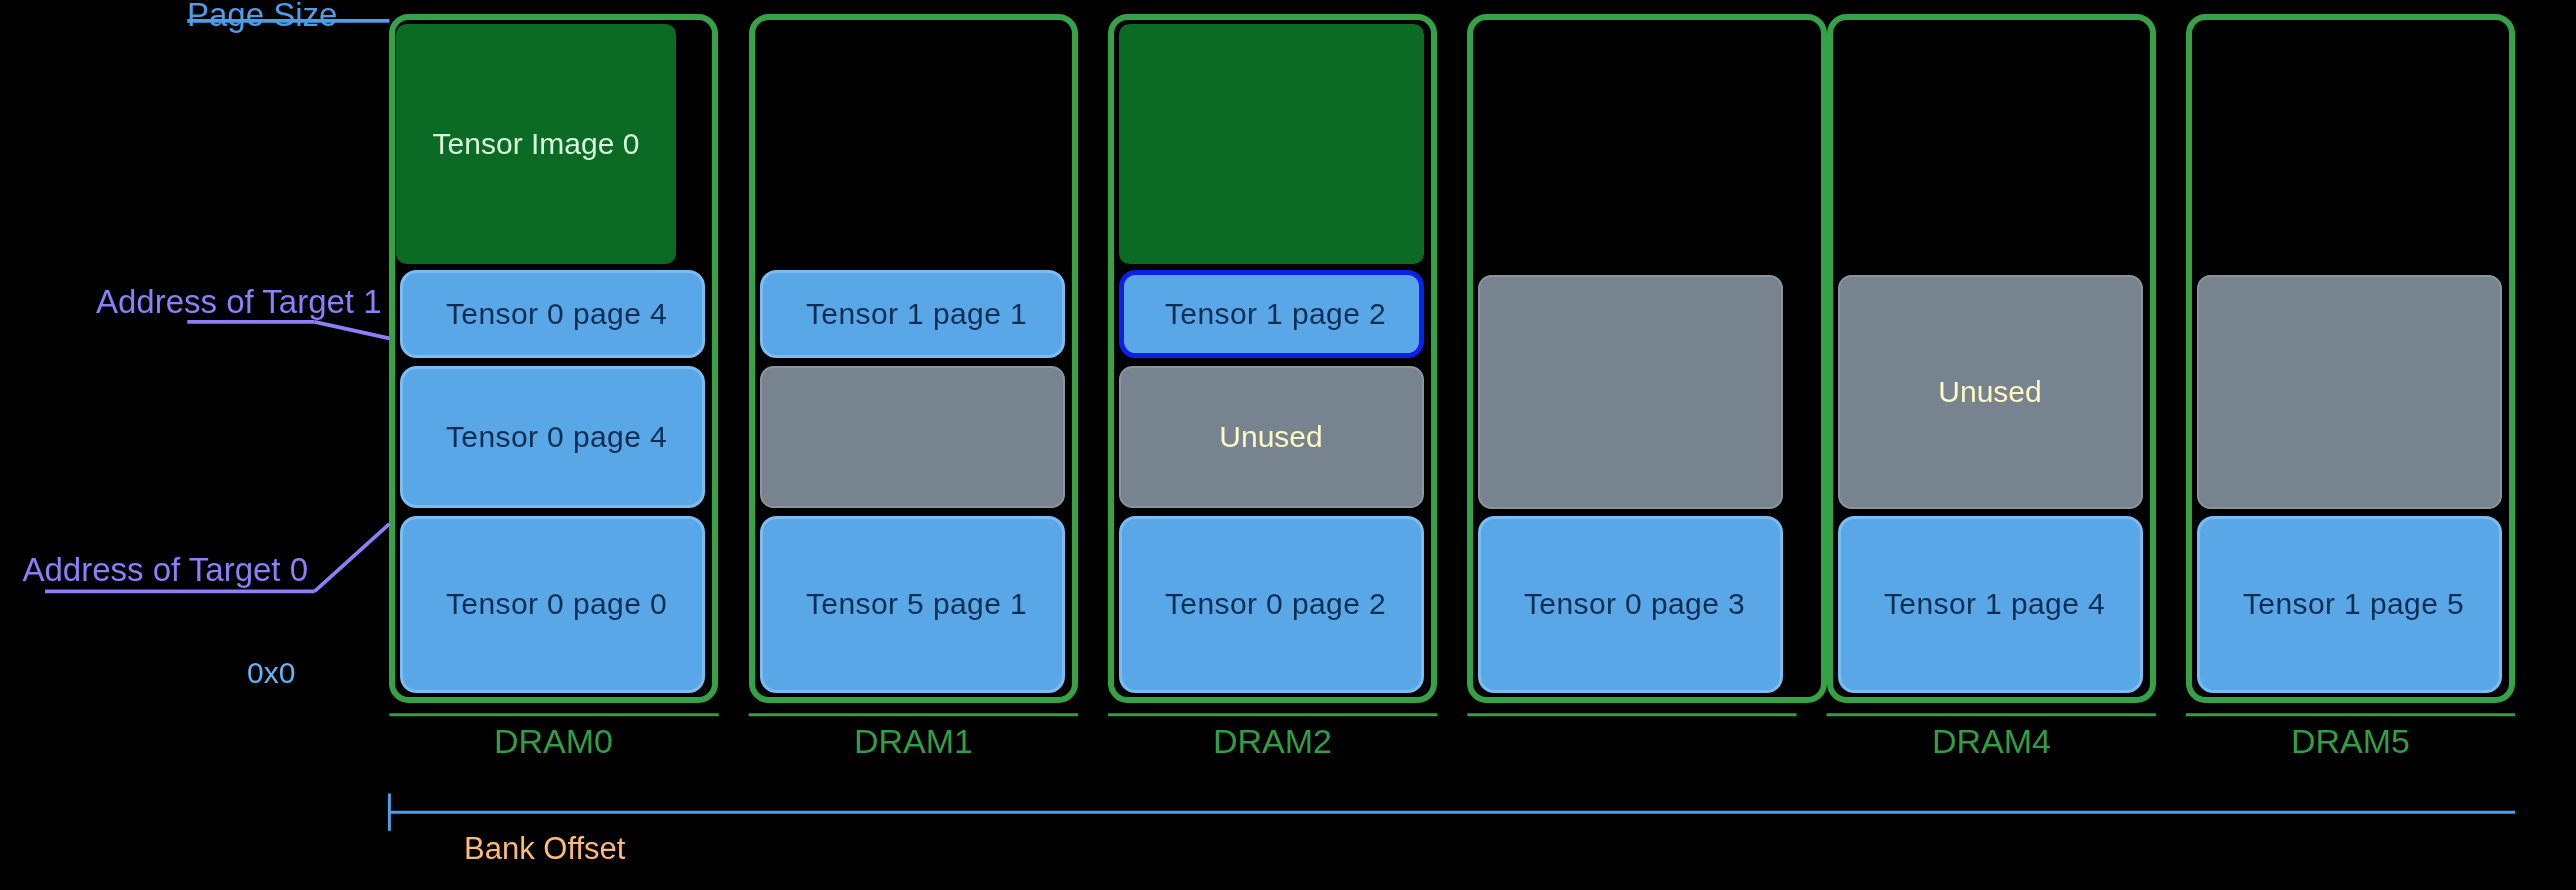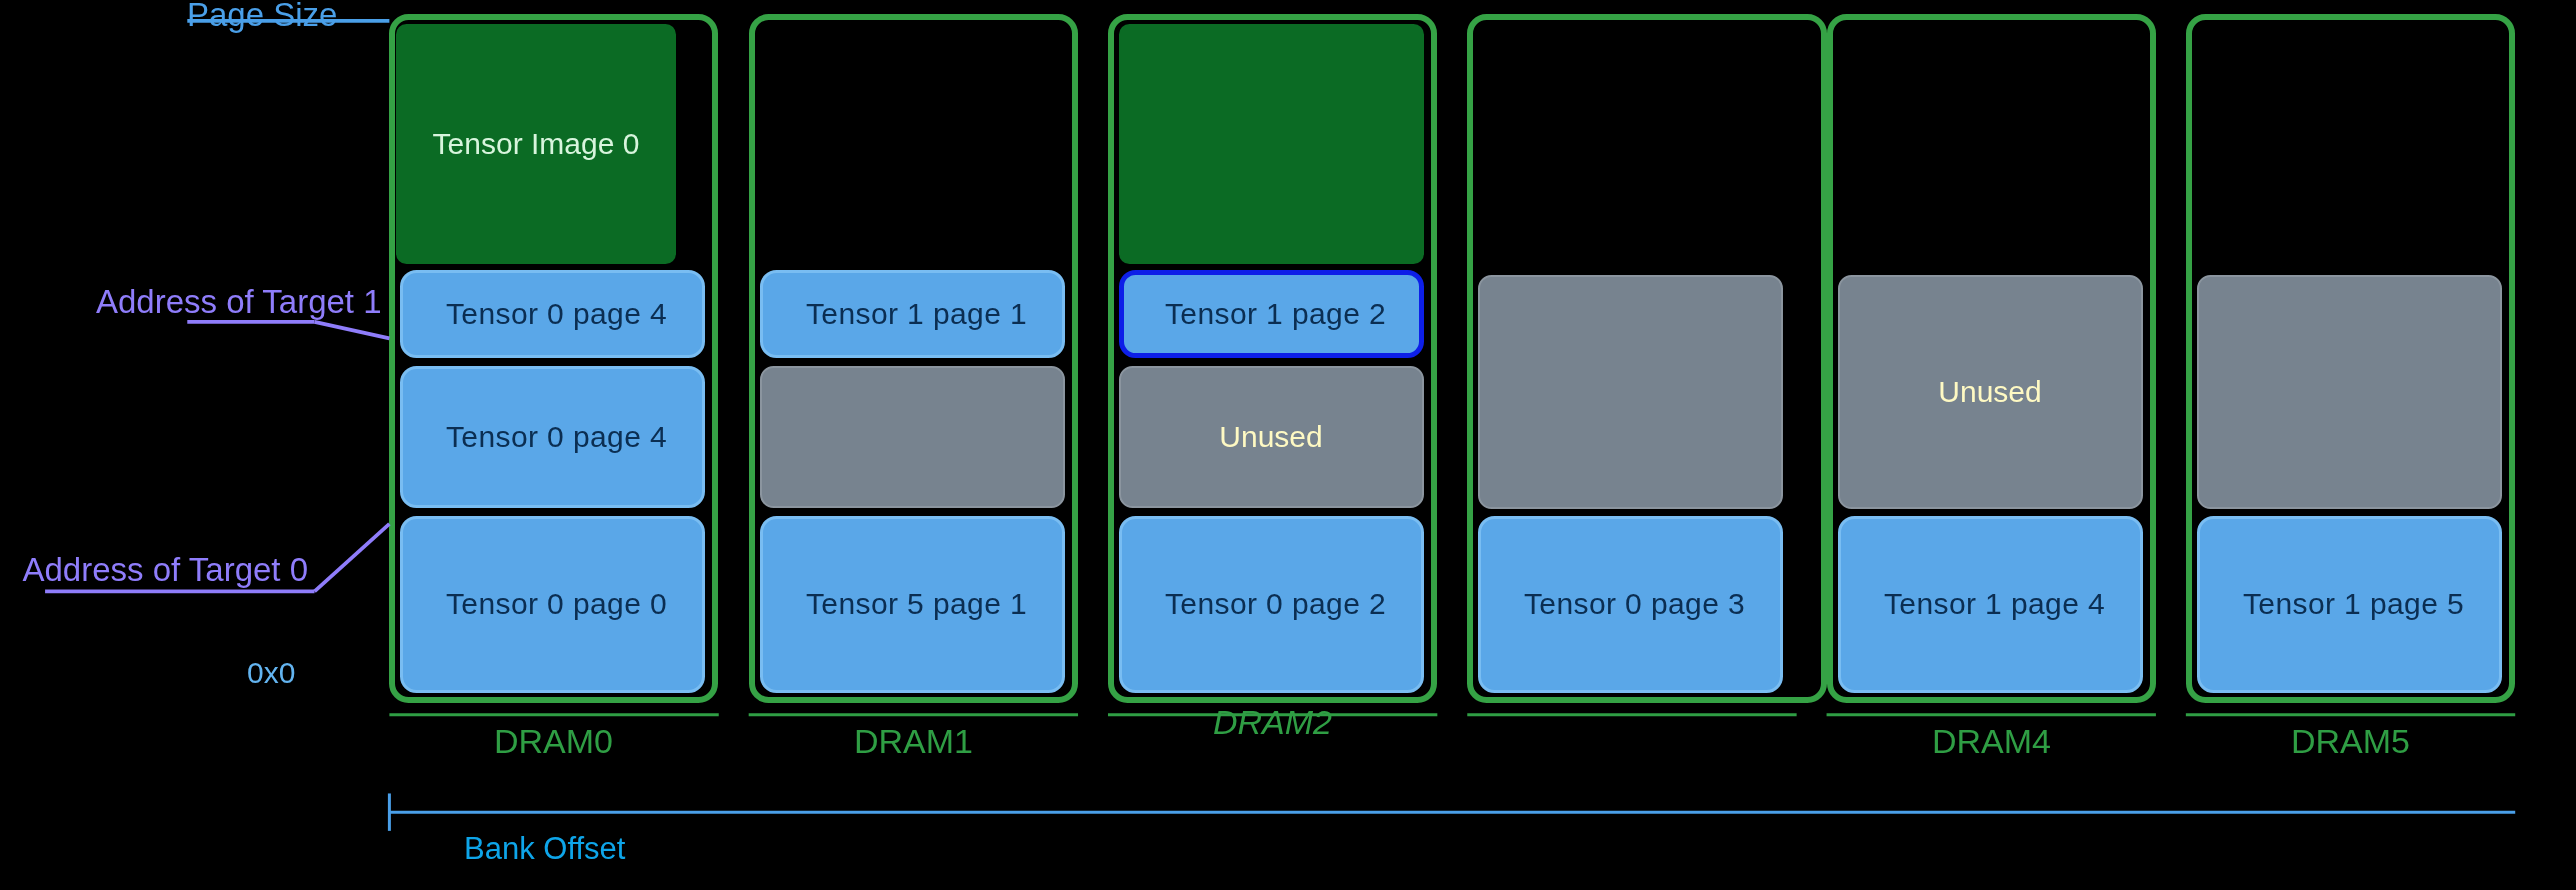--- a/index.html
+++ b/index.html
@@ -33,21 +33,21 @@
   .axis-label.blue{color:#4a9fe8;}
   .axis-sub{position:absolute;color:#63b4f0;font-size:30px;white-space:nowrap;}
 
   svg.lines{position:absolute;left:0;top:0;width:2576px;height:890px;
             pointer-events:none;overflow:visible;}
 
   
   .bankname{position:absolute;color:#2f9e44;font-size:34px;text-align:center;
             white-space:nowrap;}
 
-  .caption{position:absolute;color:#0ea5e9;font-size:31px;white-space:nowrap;}
+  .caption{position:absolute;color:#fdba74;font-size:31px;white-space:nowrap;}
 </style>
 </head>
 <body>
 
 <div class="stage">
 
   <div class="bank" style="left:389px;width:329px;">
     <div class="cell image" style="left:1px;top:4.5px;width:280px;height:240px;">Tensor Image 0</div>
     <div class="cell tensor" style="left:4.5px;top:250px;width:305px;height:88px;">Tensor 0 page 4</div>
     <div class="cell tensor" style="left:4.5px;top:346px;width:305px;height:142px;">Tensor 0 page 4</div>
@@ -110,20 +110,20 @@
   <div class="axis-label blue" style="left:187px;top:-4.5px;">Page Size</div>
 
   <div class="axis-label" style="left:76px;top:283px;margin-left:20px;">Address of Target 1</div>
 
   <div class="axis-label" style="left:22.5px;top:551px;">Address of Target 0</div>
 
   <div class="axis-sub" style="left:247px;top:656px;">0x0</div>
 
   <div class="bankname" style="left:389px;top:722px;width:329px;">DRAM0</div>
   <div class="bankname" style="left:749px;top:722px;width:329px;">DRAM1</div>
-  <div class="bankname" style="left:1108px;top:703px;width:329px;font-style:italic;">DRAM2</div>
+  <div class="bankname" style="left:1108px;top:722px;width:329px;">DRAM2</div>
   <div class="bankname" style="left:1827px;top:722px;width:329px;">DRAM4</div>
   <div class="bankname" style="left:2186px;top:722px;width:329px;">DRAM5</div>
 
   <div class="caption" style="left:464px;top:831px;">Bank Offset</div>
 
 </div>
 
 
 </body></html>

